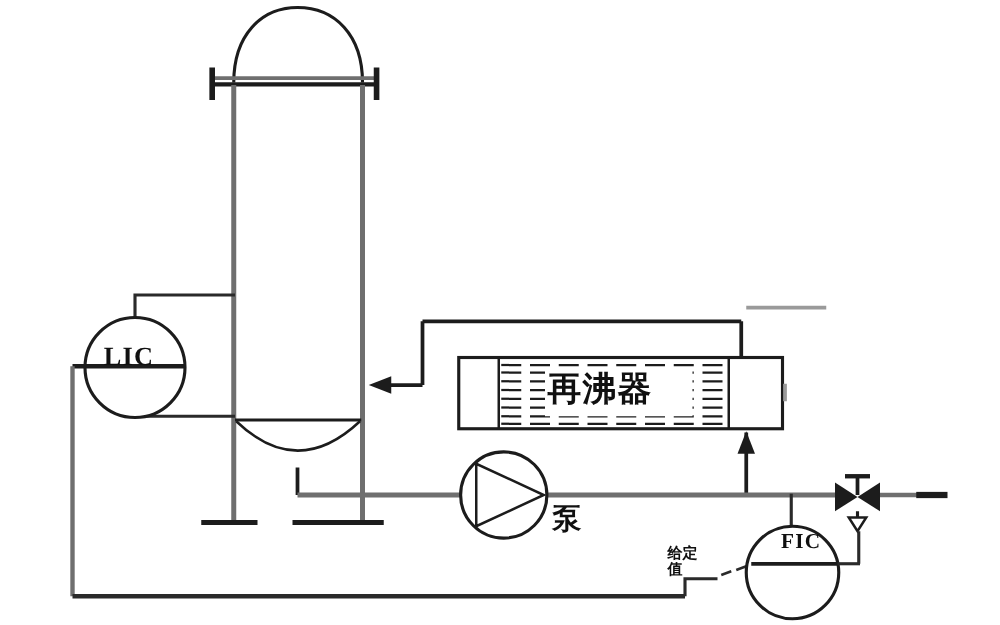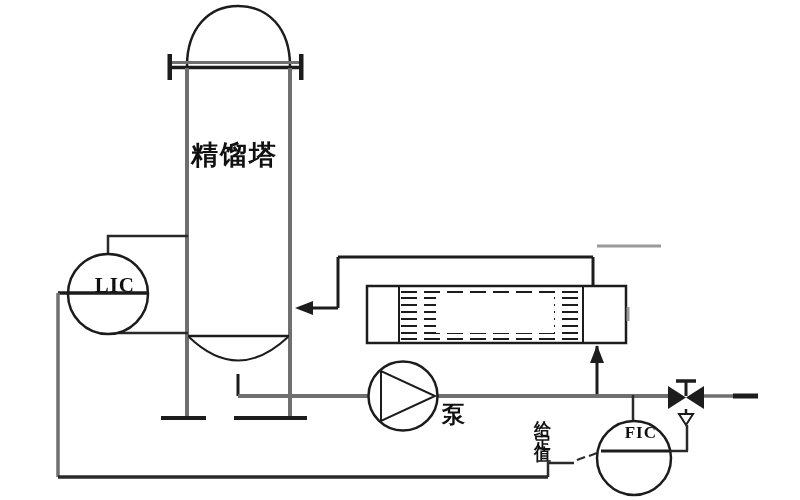--- a/index.html
+++ b/index.html
@@ -16,23 +16,23 @@
   .stub {stroke:#9a9a9a;fill:none;}
   .white{fill:#ffffff;}
   .w2{stroke-width:2px;} .w25{stroke-width:2.5px;} .w3{stroke-width:3px;}
   .w35{stroke-width:3.5px;} .w4{stroke-width:4px;} .w5{stroke-width:5px;}
   .tube{stroke:var(--equipment-line,#1c1c1c);stroke-width:1.8px;stroke-dasharray:16 7;}
   
   .lbl{position:absolute;color:#101010;white-space:nowrap;line-height:1.05;}
   .lbl-column  {left:191px;top:141px;width:96px;font-size:27px;font-weight:600;letter-spacing:2px;}
   .lbl-reboiler{left:438px;top:297px;width:114px;font-size:27px;font-weight:600;letter-spacing:1px;}
   .lbl-pump    {left:442px;top:403px;font-size:23px;font-weight:600;}
-  .lbl-lic     {left:83px;top:274px;width:52px;font-size:21px;font-weight:600;letter-spacing:1px;text-align:right;}
+  .lbl-lic     {left:83px;top:274px;width:52px;font-size:21px;font-weight:600;letter-spacing:1px;text-align:left;}
   .lbl-fic     {left:611px;top:424px;width:46px;font-size:17px;font-weight:600;letter-spacing:1px;text-align:right;}
-  .lbl-setpoint{left:534px;top:424px;width:28px;font-size:17px;font-weight:600;
+  .lbl-setpoint{left:534px;top:436px;width:28px;font-size:12px;font-weight:600;
                 line-height:12.5px;white-space:normal;word-break:break-all;}
 </style>
 </head>
 <body>
 
 <div id="stage">
 
   <svg width="800" height="500" viewBox="0 0 800 500">
 
     <g>
@@ -117,18 +117,18 @@
     </g>
 
     <g>
       <line class="sig w25" x1="633" y1="395" x2="633" y2="422"></line>
       <circle class="eq w25 white" cx="634" cy="458" r="37"></circle>
       <line class="eq w3" x1="601" y1="451" x2="670" y2="451"></line>
       <line class="sig w25" x1="670" y1="451" x2="688" y2="451"></line>
     </g>
   </svg>
 
-  <span class="lbl lbl-column">精馏塔</span>
+  <span class="lbl lbl-reboiler">再沸器</span>
   <span class="lbl lbl-pump">泵</span>
   <span class="lbl lbl-lic">LIC</span>
   <span class="lbl lbl-fic">FIC</span>
   <span class="lbl lbl-setpoint">给定值</span>
 </div>
 
 </body></html>

